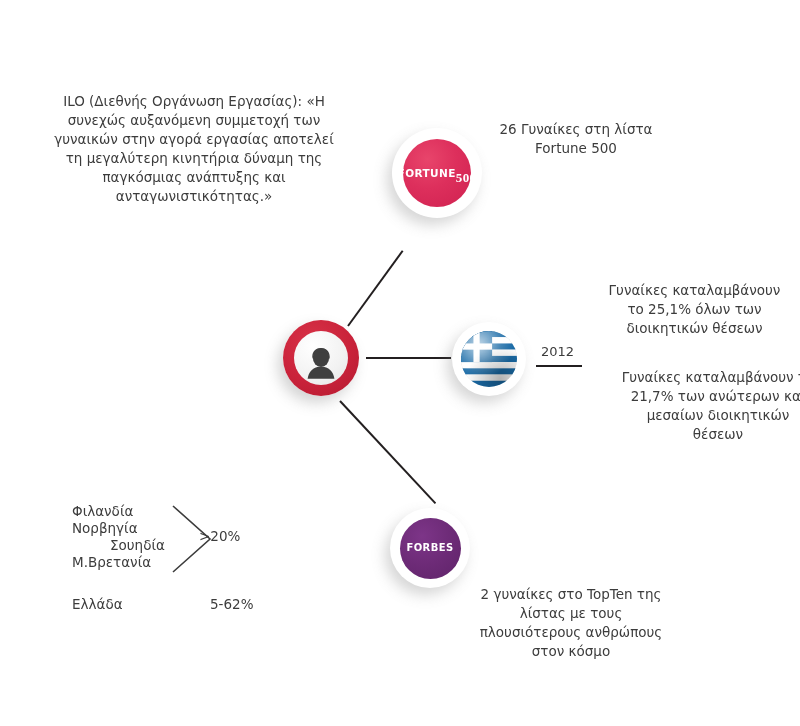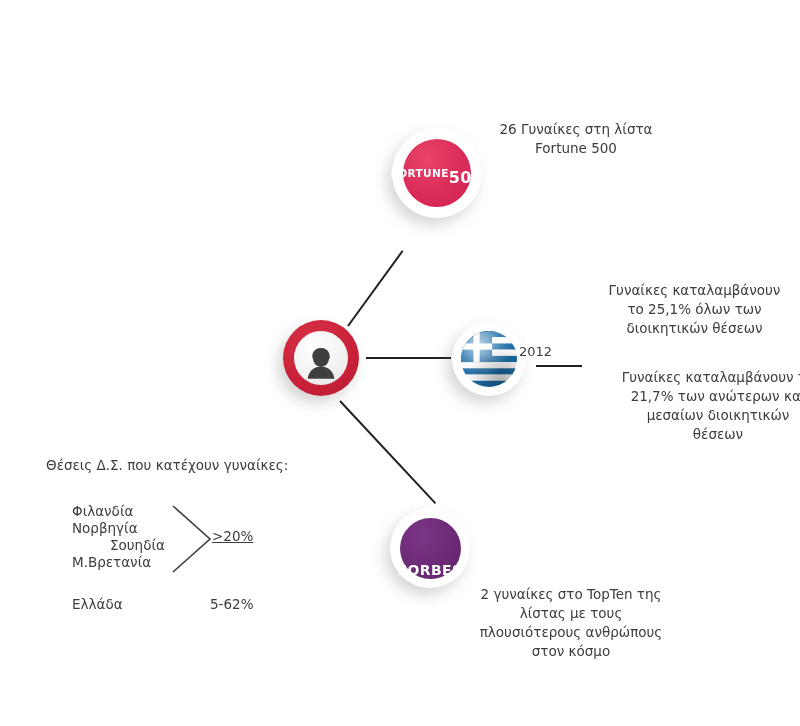--- a/index.html
+++ b/index.html
@@ -60,29 +60,28 @@
   }
 
   
   #node-fortune { left: 392px; top: 128px; width: 90px; height: 90px; }
   #node-fortune .node-inner {
     width: 68px; height: 68px;
     background: radial-gradient(circle at 36% 30%, #e8456b 0%, #dd2f5c 45%, #cf2150 100%);
     font-size: 10.5px;
   }
   #node-fortune .l1 { font-size: 10.5px; }
-  #node-fortune .l2 { font-size: 16px; margin-top: 10px; }
+  #node-fortune .l2 { font-size: 13px; margin-top: 10px; font-family: Liberation Serif, serif; }
 
   
   #node-forbes { left: 390px; top: 508px; width: 80px; height: 80px; }
   #node-forbes .node-inner {
     width: 61px; height: 61px;
     background: radial-gradient(circle at 36% 30%, #7d3588 0%, #6d2b77 50%, #5f2369 100%);
-    font-size: 14px;
-    align-items: flex-end;
+    font-size: 10px;
   }
 
   
   #node-person { left: 283px; top: 320px; width: 76px; height: 76px; box-shadow: -5px 7px 14px rgba(120,120,120,0.32); }
   #node-person .ring {
     width: 76px; height: 76px;
     border-radius: 50%;
     background: radial-gradient(circle at 38% 30%, #d83247 0%, #c9223a 55%, #b31a30 100%);
     display: flex; align-items: center; justify-content: center;
   }
@@ -136,20 +135,21 @@
     font-size: 13.5px;
     color: #3c3c3c;
   }
   #bracket { position: absolute; left: 170px; top: 503px; }
 </style>
 </head>
 <body>
 
 <div id="canvas">
 
+  <div class="txt center" id="quote-text" style="left:48px; top:92px; width:292px;">ILO (Διεθνής Οργάνωση Εργασίας): «Η συνεχώς αυξανόμενη συμμετοχή των γυναικών στην αγορά εργασίας αποτελεί τη μεγαλύτερη κινητήρια δύναμη της παγκόσμιας ανάπτυξης και ανταγωνιστικότητας.»</div>
 
   <div class="connector" style="left:348px; top:325px; width:93px; height:2px; transform: rotate(-54deg); transform-origin: 0 50%;"></div>
 
   <div class="connector" style="left:366px; top:357px; width:85px; height:2px;"></div>
 
   <div class="connector" style="left:340px; top:400px; width:140px; height:2px; transform: rotate(47deg); transform-origin: 0 50%;"></div>
 
   <div class="node" id="node-fortune">
     <div class="node-inner">
       <span class="l1">FORTUNE</span>
@@ -184,21 +184,21 @@
         <rect x="0" y="43.54" width="56" height="6.22" fill="#ffffff"></rect>
         <rect x="0" y="49.76" width="56" height="6.24" fill="#1b6ca8"></rect>
         <rect x="0" y="0" width="31.1" height="31.1" fill="#1b6ca8"></rect>
         <rect x="12.44" y="0" width="6.22" height="31.1" fill="#ffffff"></rect>
         <rect x="0" y="12.44" width="31.1" height="6.22" fill="#ffffff"></rect>
       </svg>
       <div class="gloss"></div>
     </div>
   </div>
 
-  <div id="year-label" style="left:519px; top:344px;">2012</div>
+  <div id="year-label" style="left:541px; top:344px;">2012</div>
   <div id="year-rule" style="left:536px; top:365px; width:46px;"></div>
 
   <div class="txt center" style="left:592px; top:281px; width:205px;">Γυναίκες καταλαμβάνουν
 το 25,1% όλων των
 διοικητικών θέσεων</div>
 
   <div class="txt center" style="left:612px; top:368px; width:212px;">Γυναίκες καταλαμβάνουν το
 21,7% των ανώτερων και
 μεσαίων διοικητικών
 θέσεων</div>
@@ -206,31 +206,30 @@
   <div class="node" id="node-forbes">
     <div class="node-inner">
       <span>FORBES</span>
     </div>
   </div>
   <div class="txt center" style="left:468px; top:585px; width:206px;">2 γυναίκες στο TopTen της
 λίστας με τους
 πλουσιότερους ανθρώπους
 στον κόσμο</div>
 
-  <div id="list-title">Θέσεις Δ.Σ. που κατέχουν γυναίκες:</div>
 
   <div class="country" style="top:503px;">Φιλανδία</div>
   <div class="country" style="top:520px;">Νορβηγία</div>
   <div class="country" style="top:537px;margin-left:38px;">Σουηδία</div>
   <div class="country" style="top:554px;">Μ.Βρετανία</div>
 
   <div id="bracket">
     <svg width="46" height="72" viewBox="0 0 46 72">
       <polyline points="3,3 40,36 3,69" fill="none" stroke="#3c3c3c" stroke-width="1.6"></polyline>
     </svg>
   </div>
 
-  <div class="pct" style="left:212px; top:528px;text-decoration:underline;">&gt;20%</div>
+  <div class="pct" style="left:199px; top:528px;">&gt;20%</div>
 
   <div class="country" style="top:596px;">Ελλάδα</div>
   <div class="pct" style="left:210px; top:596px;">5-62%</div>
 
 </div>
 
 </body></html>

